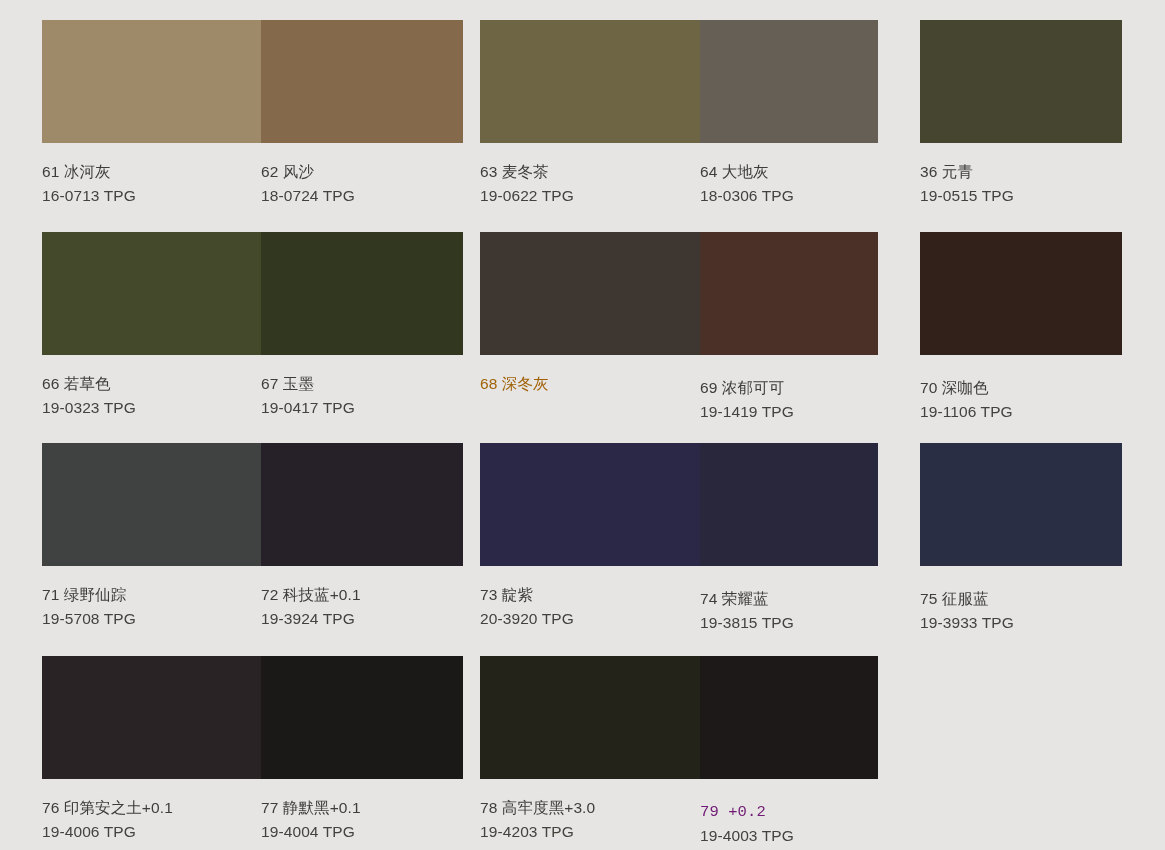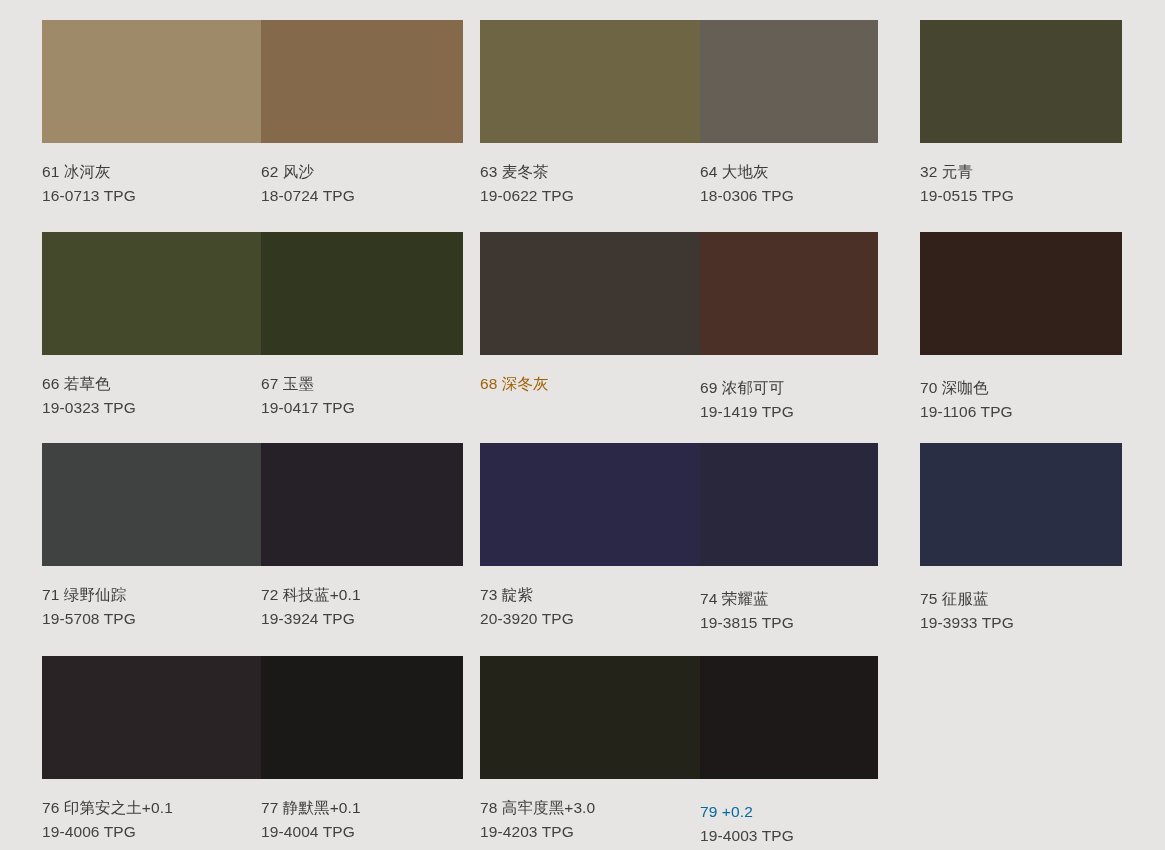--- a/index.html
+++ b/index.html
@@ -103,21 +103,21 @@
     <span class="swatch-chip" style="background-color: rgb(102, 95, 85);"></span>
     <div class="swatch-caption">
       <span class="swatch-name" style="color: rgb(61, 61, 61);">64 大地灰</span>
       <span class="swatch-code">18-0306 TPG</span>
     </div>
   </div>
 
   <div class="swatch-cell row-1 col-5">
     <span class="swatch-chip" style="background-color: rgb(69, 69, 48);"></span>
     <div class="swatch-caption">
-      <span class="swatch-name" style="color: rgb(61, 61, 61);">32 元青</span>
+      <span class="swatch-name" style="color: rgb(61, 61, 61);">36 元青</span>
       <span class="swatch-code">19-0515 TPG</span>
     </div>
   </div>
 
   <div class="swatch-cell row-2 col-1">
     <span class="swatch-chip" style="background-color: rgb(69, 73, 44);"></span>
     <div class="swatch-caption">
       <span class="swatch-name" style="color: rgb(61, 61, 61);">66 若草色</span>
       <span class="swatch-code">19-0323 TPG</span>
     </div>
@@ -214,18 +214,18 @@
     <span class="swatch-chip" style="background-color: rgb(36, 35, 26);"></span>
     <div class="swatch-caption">
       <span class="swatch-name" style="color: rgb(61, 61, 61);">78 高牢度黑+3.0</span>
       <span class="swatch-code">19-4203 TPG</span>
     </div>
   </div>
 
   <div class="swatch-cell row-4 col-4 nudge-down">
     <span class="swatch-chip" style="background-color: rgb(28, 25, 24);"></span>
     <div class="swatch-caption">
-      <span class="swatch-name" style="color: #0369a1;">79 +0.2</span>
+      <span class="swatch-name" style="color: #701a75; font-family: Liberation Mono, monospace;">79 +0.2</span>
       <span class="swatch-code">19-4003 TPG</span>
     </div>
   </div>
 
 </div>
 
 </body></html>

